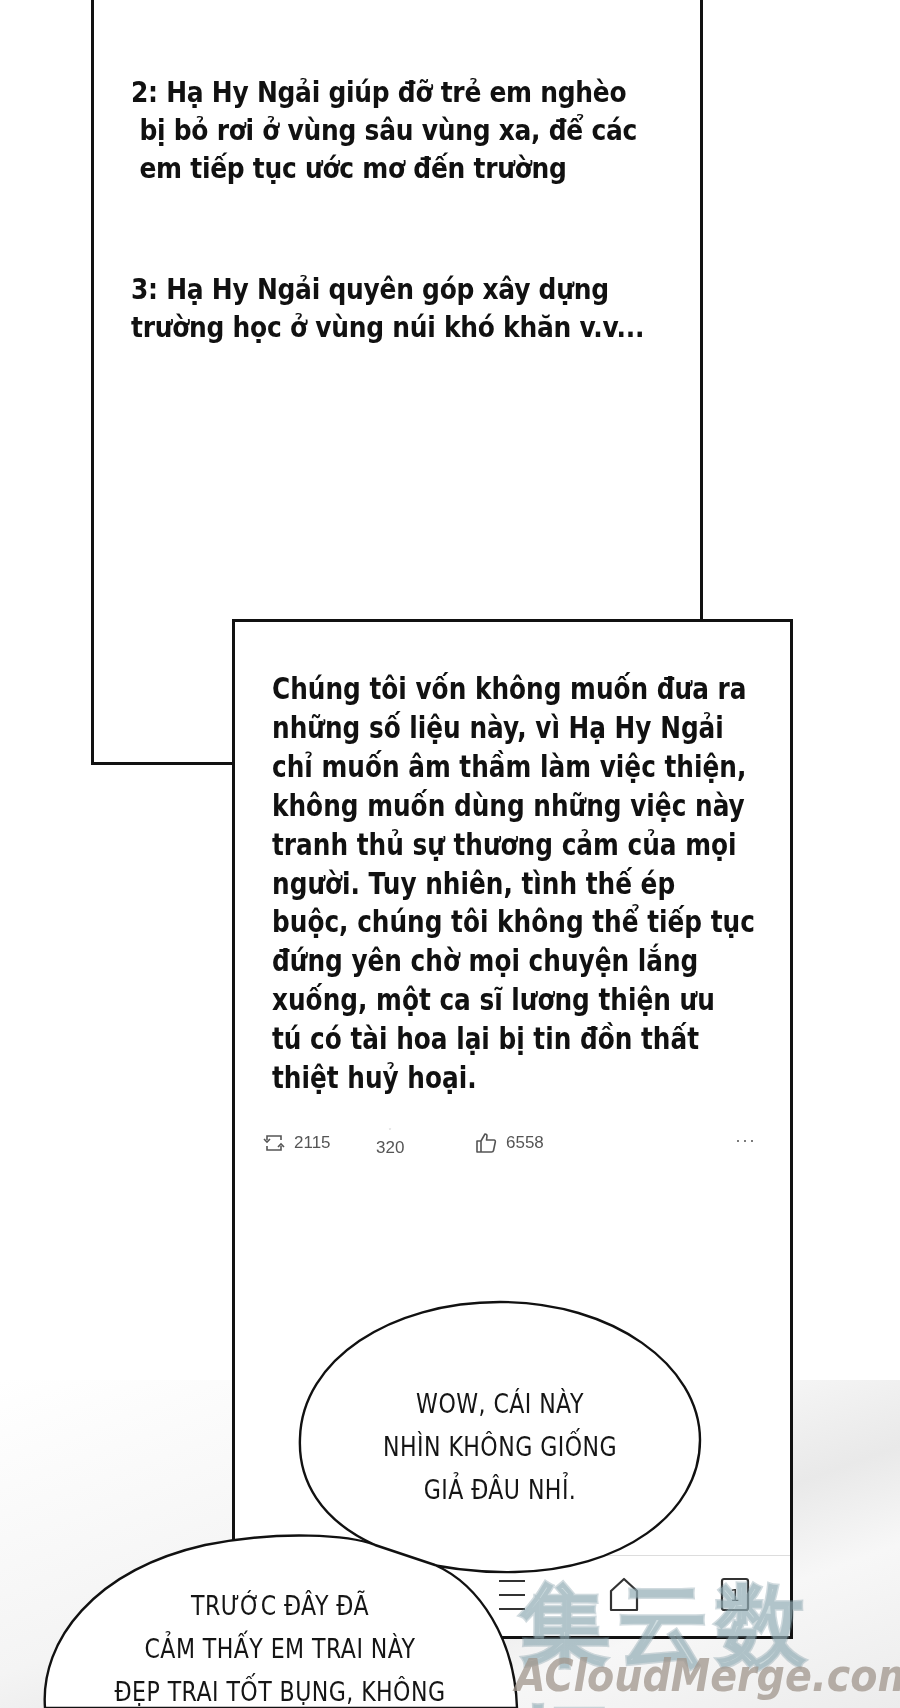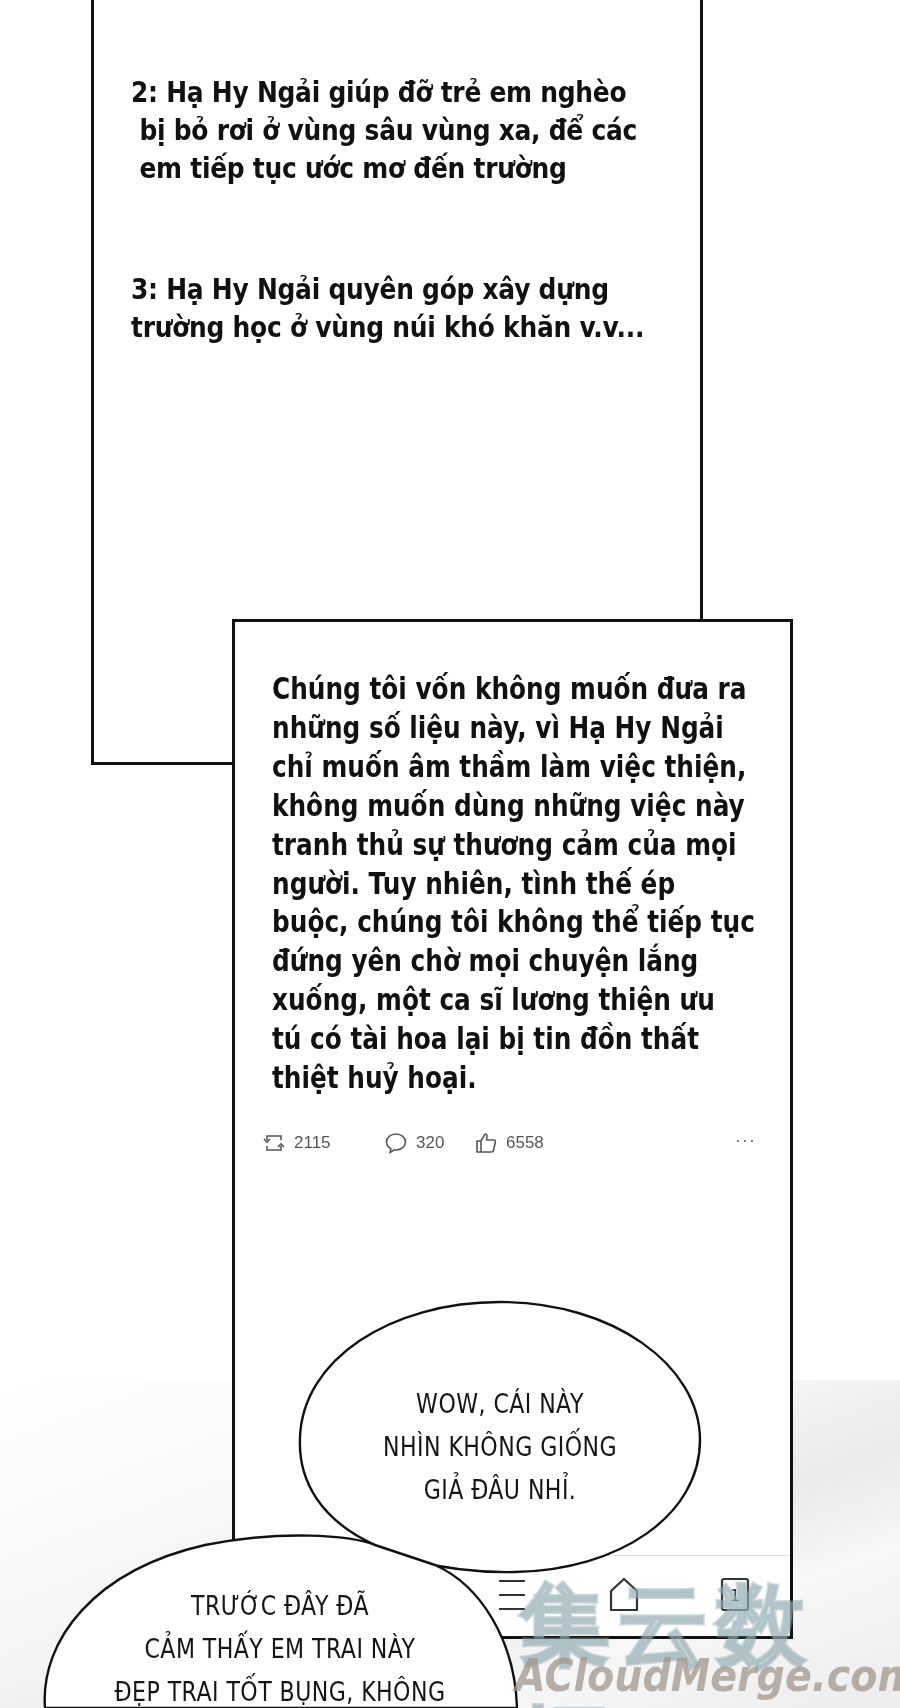--- a/index.html
+++ b/index.html
@@ -49,21 +49,21 @@
 <span>thiệt huỷ hoại.</span></div>
 
 <div class="actions">
   <div class="act" style="left:0;">
     <svg width="24" height="22" viewBox="0 0 24 22">
       <path d="M5 8 V4 H19 V8 M19 14 V18 H5 V14" fill="none" stroke="#555" stroke-width="1.6"></path>
       <path d="M2 7 L5 10 L8 7 M16 15 L19 12 L22 15" fill="none" stroke="#555" stroke-width="1.6"></path>
     </svg>
     <span>2115</span>
   </div>
-  <div class="act" style="left:122px;">
+  <div class="act" style="left:114px;flex-direction:column;">
     <svg width="24" height="24" viewBox="0 0 24 24">
       <path d="M12 3 C6.5 3 2.5 6.5 2.5 11 C2.5 13.8 4.2 16.2 6.8 17.5 L6.2 21.5 L10.5 18.8 C11 18.9 11.5 19 12 19 C17.5 19 21.5 15.5 21.5 11 C21.5 6.5 17.5 3 12 3 Z" fill="none" stroke="#555" stroke-width="1.6"></path>
     </svg>
     <span>320</span>
   </div>
   <div class="act" style="left:212px;text-align:center;">
     <svg width="24" height="24" viewBox="0 0 24 24">
       <path d="M3 10 H7 V21 H3 Z M7 10 L11 3 C12.5 3 13 4 13 5 L12.5 9 H20 C21 9 21.5 10 21.3 11 L19.5 19.5 C19.3 20.5 18.5 21 17.5 21 H7" fill="none" stroke="#555" stroke-width="1.6" stroke-linejoin="round"></path>
     </svg>
     <span>6558</span>

